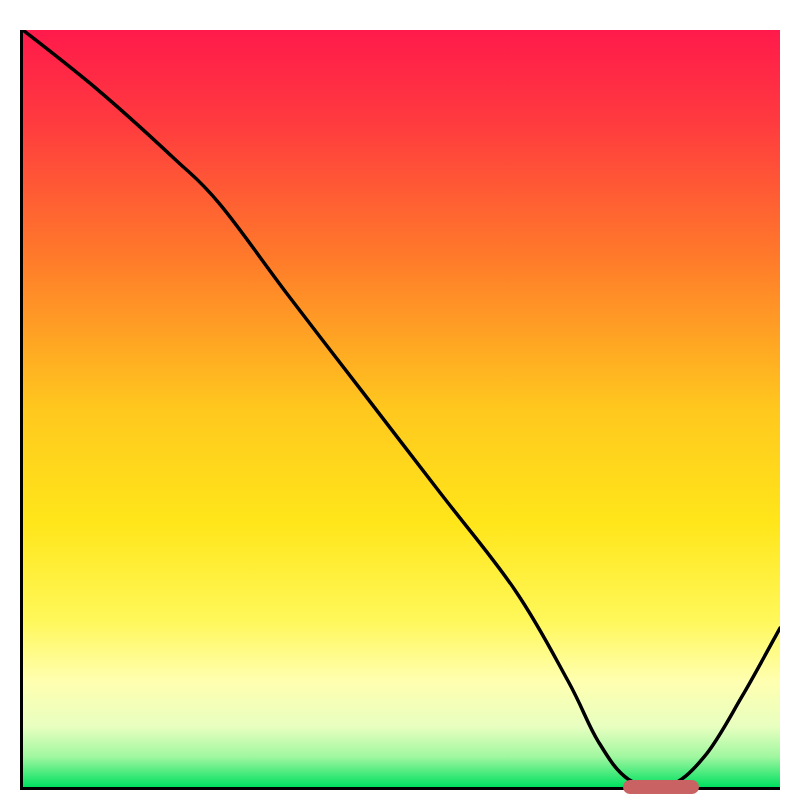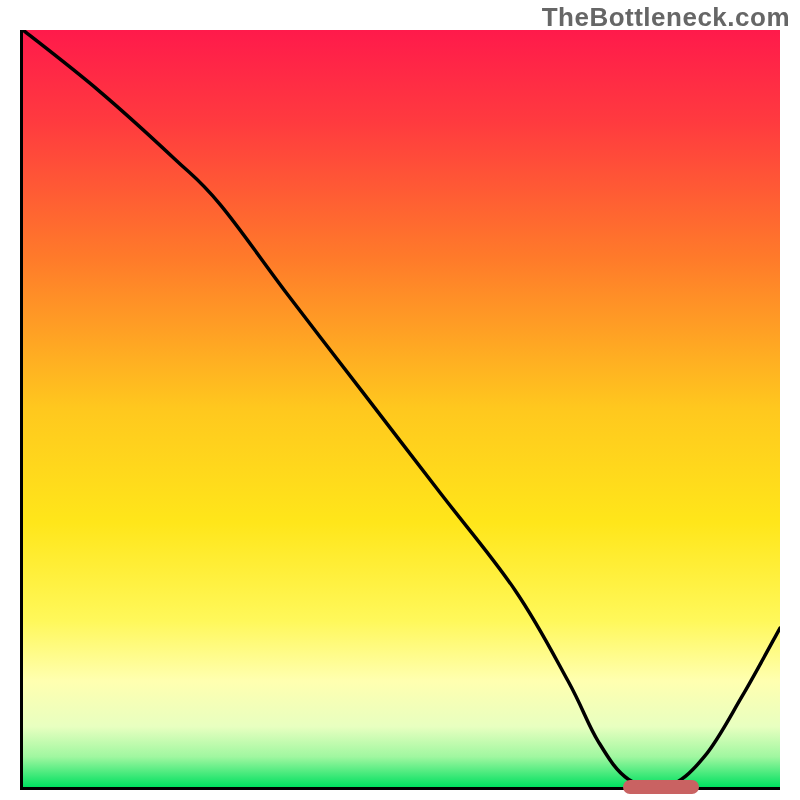--- a/index.html
+++ b/index.html
@@ -55,21 +55,20 @@
     position: absolute;
     height: 14px;
     border-radius: 7px;
     background: #c96262;
   }
 </style>
 </head>
 <body>
 
 <div class="chart-container">
-  <div class="watermark">TheBottleneck.com</div>
 
   <div class="plot-area">
     <svg class="gradient-bg" viewBox="0 0 760 760" preserveAspectRatio="none">
       <defs>
         <linearGradient id="bg-grad" x1="0" y1="0" x2="0" y2="1">
             <stop offset="0%" stop-color="#ff1a4b"></stop>
             <stop offset="12%" stop-color="#ff3a3f"></stop>
             <stop offset="30%" stop-color="#ff7a2a"></stop>
             <stop offset="50%" stop-color="#ffc81e"></stop>
             <stop offset="65%" stop-color="#ffe61a"></stop>

